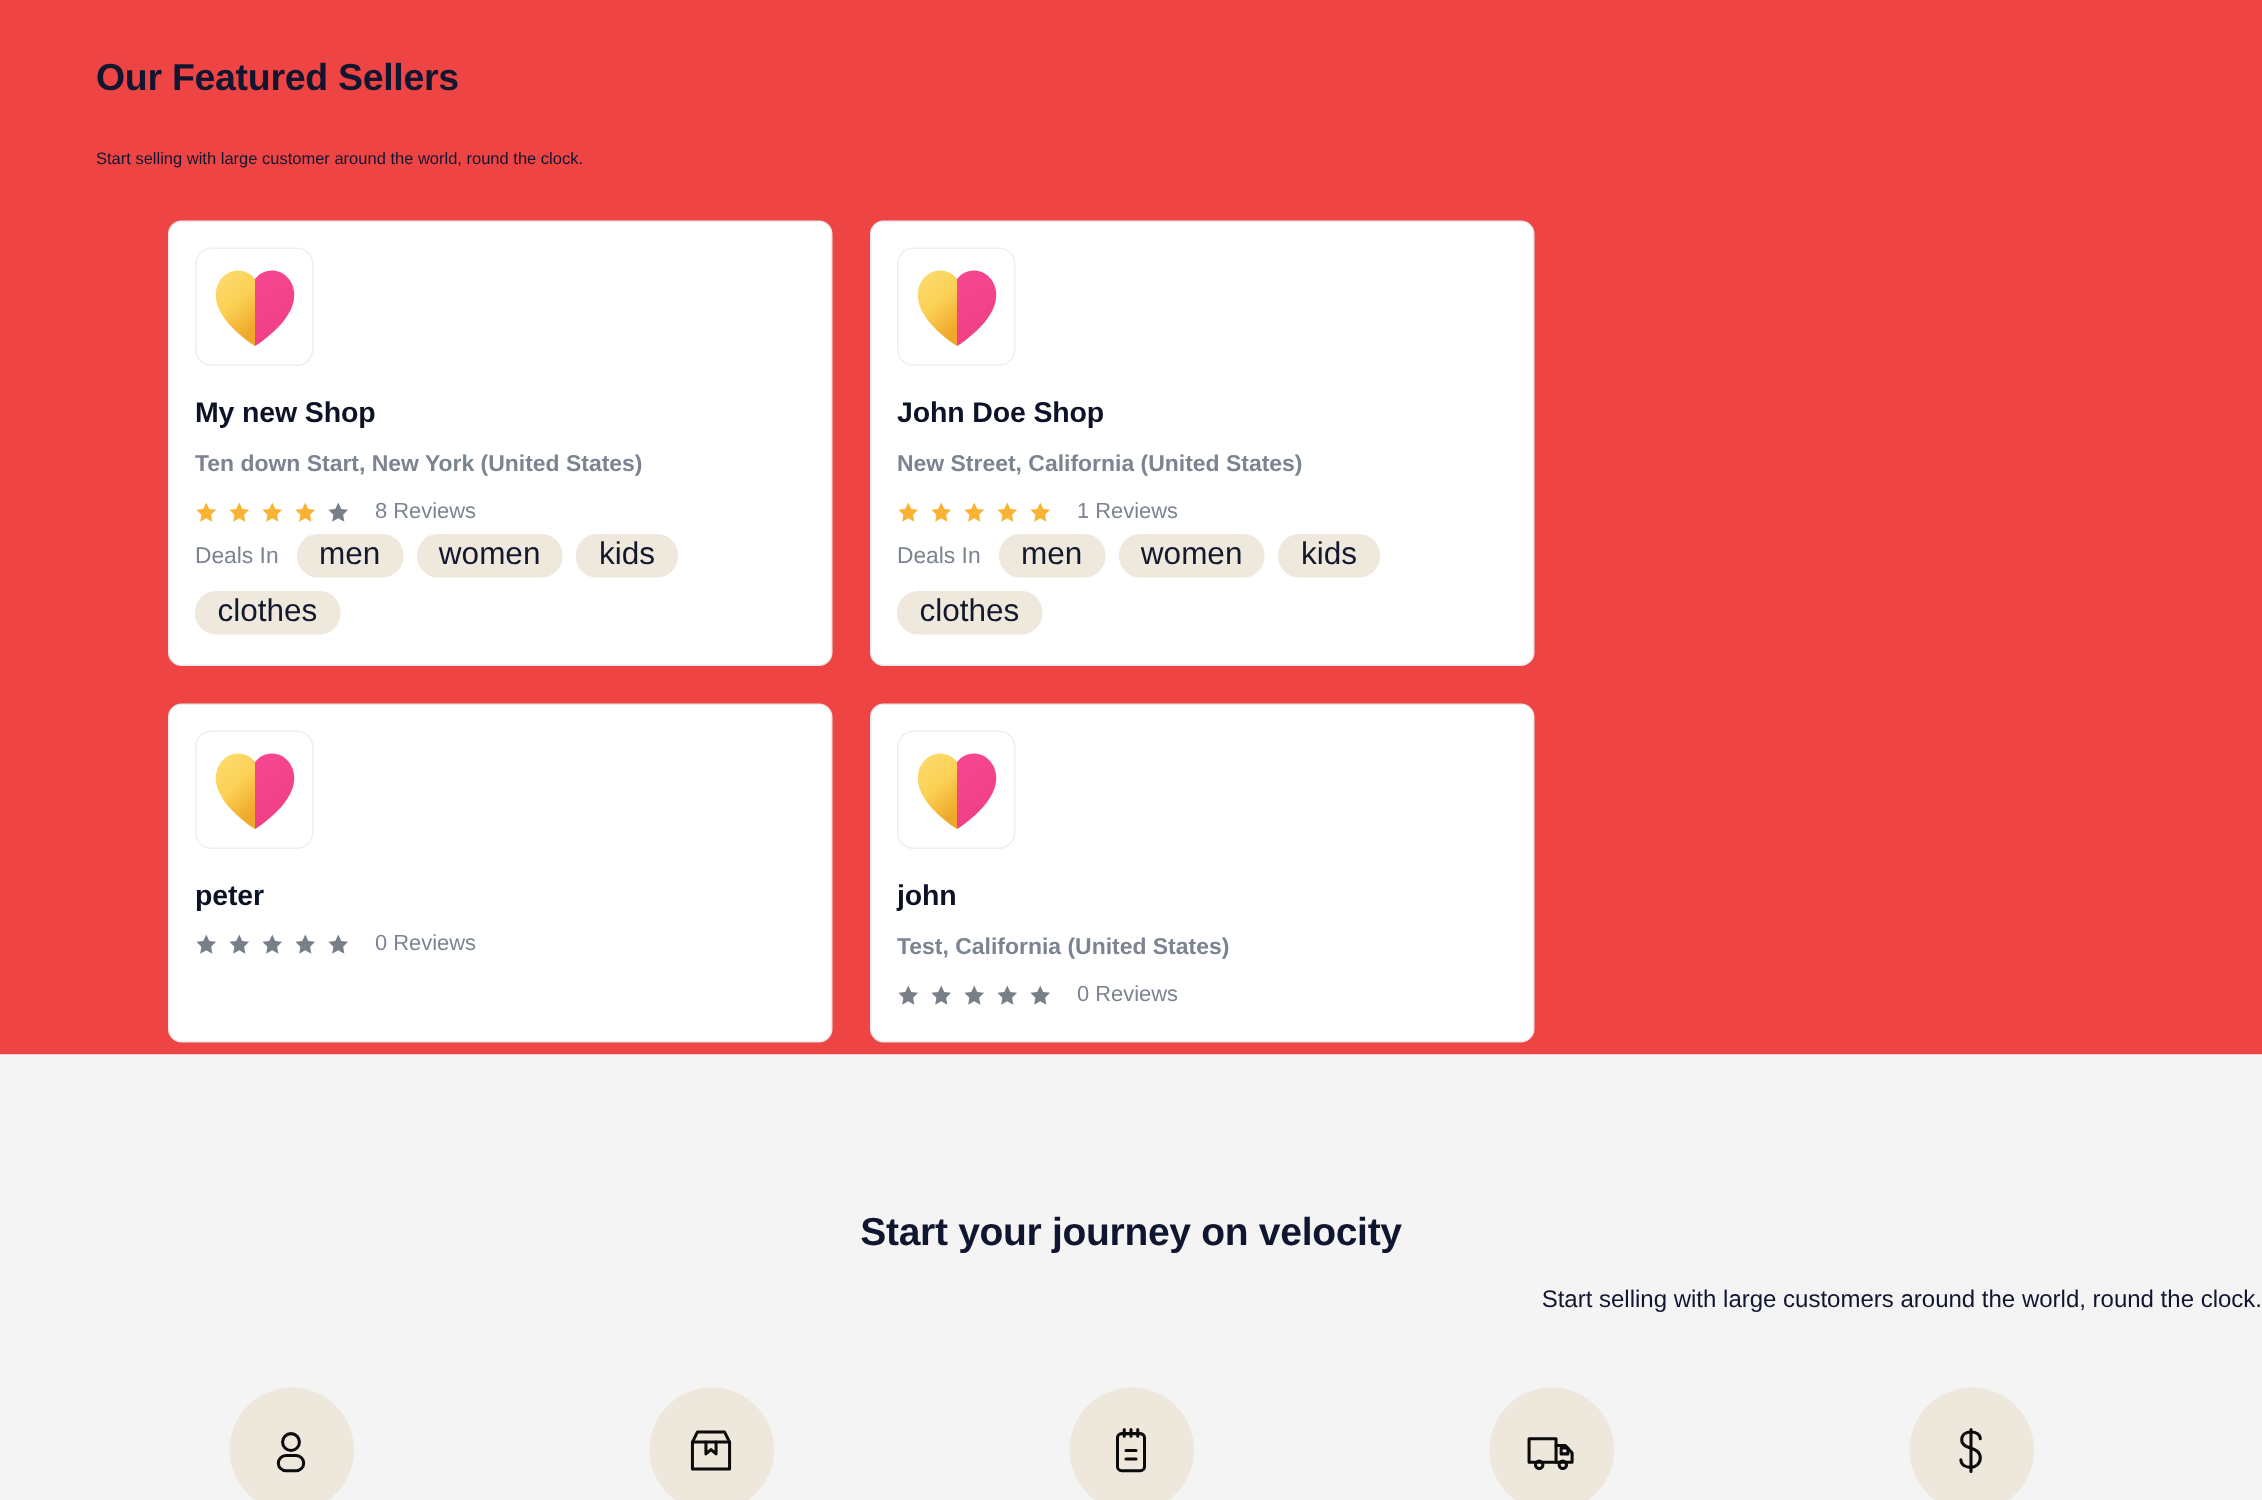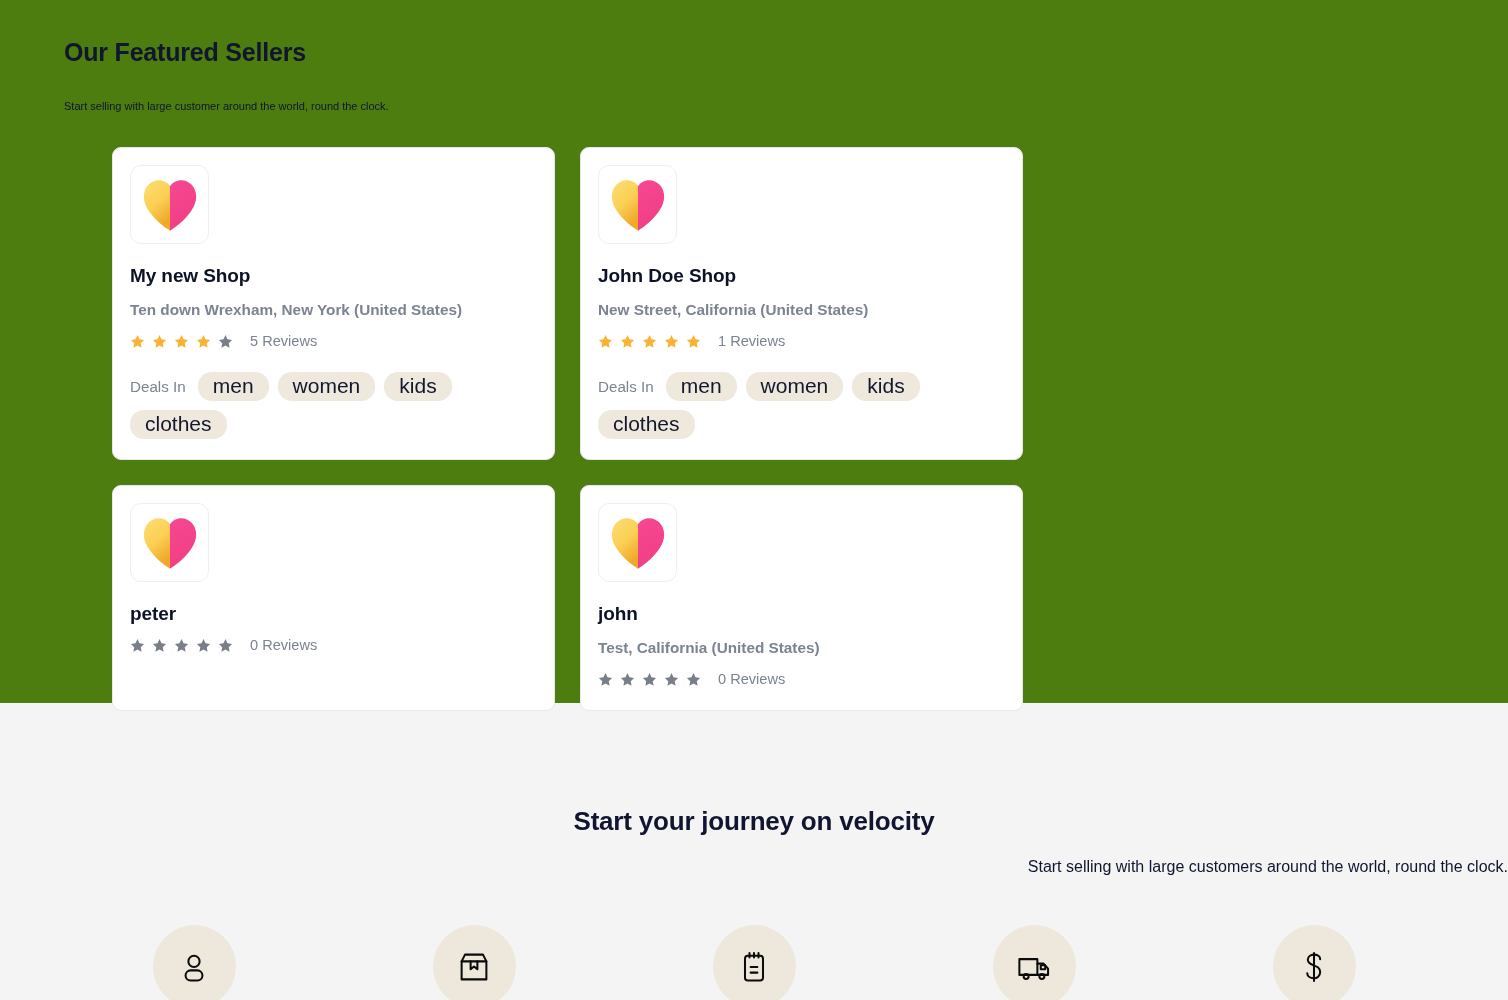--- a/index.html
+++ b/index.html
@@ -13,21 +13,21 @@
   body {
     font-family: "Liberation Sans", sans-serif;
     background: #ffffff;
     color: #12172b;
     -webkit-font-smoothing: antialiased;
   }
 
   
   .sellers-section {
     padding: 36px 64px 0 64px;
-    background: #4d7c0f;
+    background: #ef4444;
     height: 703px;
   }
 
   .section-title {
     font-size: 25px;
     font-weight: bold;
     letter-spacing: -0.2px;
     color: #10162f;
     line-height: 32px;
   }
@@ -113,21 +113,21 @@
 
   .reviews-count {
     margin-left: 17px;
     font-size: 14.6px;
     color: #7b8490;
     font-weight: 400;
     line-height: 20px;
   }
 
   .deals-row {
-    margin-top: 20px;
+    margin-top: 4px;
     display: flex;
     align-items: center;
     gap: 9px;
     flex-wrap: wrap;
   }
 
   .deals-label {
     font-size: 15.2px;
     color: #7b8490;
     font-weight: 400;
@@ -223,40 +223,40 @@
       <linearGradient id="gp" x1="0" y1="0" x2="0.3" y2="1">
         <stop offset="0%" stop-color="#f74792"></stop>
         <stop offset="100%" stop-color="#f03f84"></stop>
       </linearGradient>
     </defs>
     <path d="M32 58.5 C 32 58.5 5 42 5 23.5 C 5 13.5 12.2 6.5 20.4 6.5 C 25.6 6.5 29.6 9.1 32 12.6 L 32 58.5 Z" fill="url(#gy)"></path>
     <path d="M32 58.5 C 32 58.5 59 42 59 23.5 C 59 13.5 51.8 6.5 43.6 6.5 C 38.4 6.5 34.4 9.1 32 12.6 L 32 58.5 Z" fill="url(#gp)"></path>
   </svg>
     </div>
     <div class="shop-name">My new Shop</div>
-    <div class="shop-address">Ten down Wrexham, New York (United States)</div>
+    <div class="shop-address">Ten down Start, New York (United States)</div>
     <div class="rating-row">
       <span class="stars">
             <svg class="star filled" viewBox="0 0 24 24">
             <path d="M12 1.6 L15.2 8.4 L22.5 9.4 L17.2 14.6 L18.5 22 L12 18.5 L5.5 22 L6.8 14.6 L1.5 9.4 L8.8 8.4 Z"></path>
           </svg>
             <svg class="star filled" viewBox="0 0 24 24">
             <path d="M12 1.6 L15.2 8.4 L22.5 9.4 L17.2 14.6 L18.5 22 L12 18.5 L5.5 22 L6.8 14.6 L1.5 9.4 L8.8 8.4 Z"></path>
           </svg>
             <svg class="star filled" viewBox="0 0 24 24">
             <path d="M12 1.6 L15.2 8.4 L22.5 9.4 L17.2 14.6 L18.5 22 L12 18.5 L5.5 22 L6.8 14.6 L1.5 9.4 L8.8 8.4 Z"></path>
           </svg>
             <svg class="star filled" viewBox="0 0 24 24">
             <path d="M12 1.6 L15.2 8.4 L22.5 9.4 L17.2 14.6 L18.5 22 L12 18.5 L5.5 22 L6.8 14.6 L1.5 9.4 L8.8 8.4 Z"></path>
           </svg>
             <svg class="star empty" viewBox="0 0 24 24">
             <path d="M12 1.6 L15.2 8.4 L22.5 9.4 L17.2 14.6 L18.5 22 L12 18.5 L5.5 22 L6.8 14.6 L1.5 9.4 L8.8 8.4 Z"></path>
           </svg>
           </span>
-      <span class="reviews-count">5 Reviews</span>
+      <span class="reviews-count">8 Reviews</span>
     </div>
     <div class="deals-row">
         <span class="deals-label">Deals In</span>
         <span class="tag-chip">men</span>
           <span class="tag-chip">women</span>
           <span class="tag-chip">kids</span>
           <span class="tag-chip">clothes</span>
       </div>
   </div>
       <div class="seller-card">

